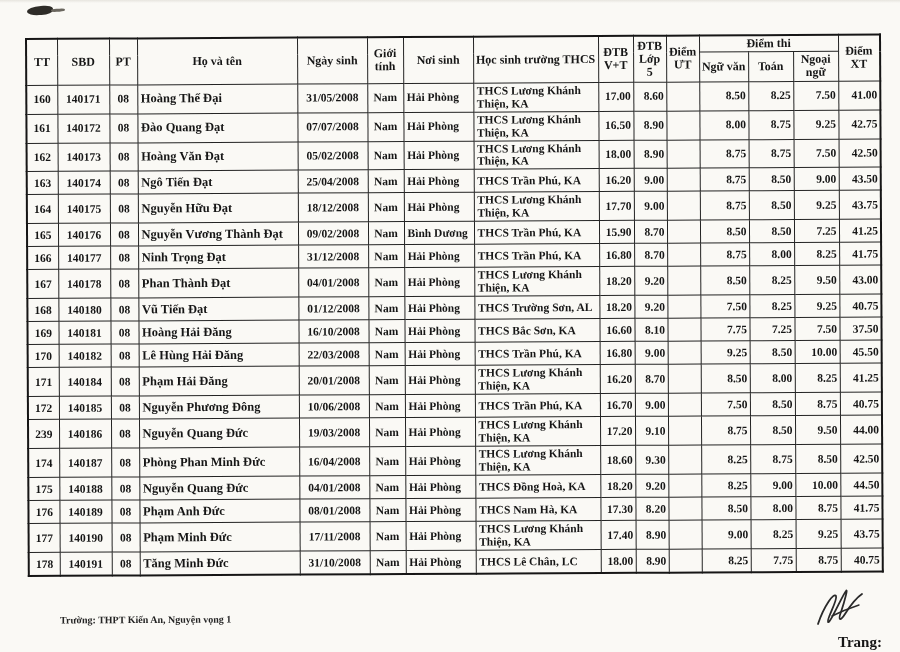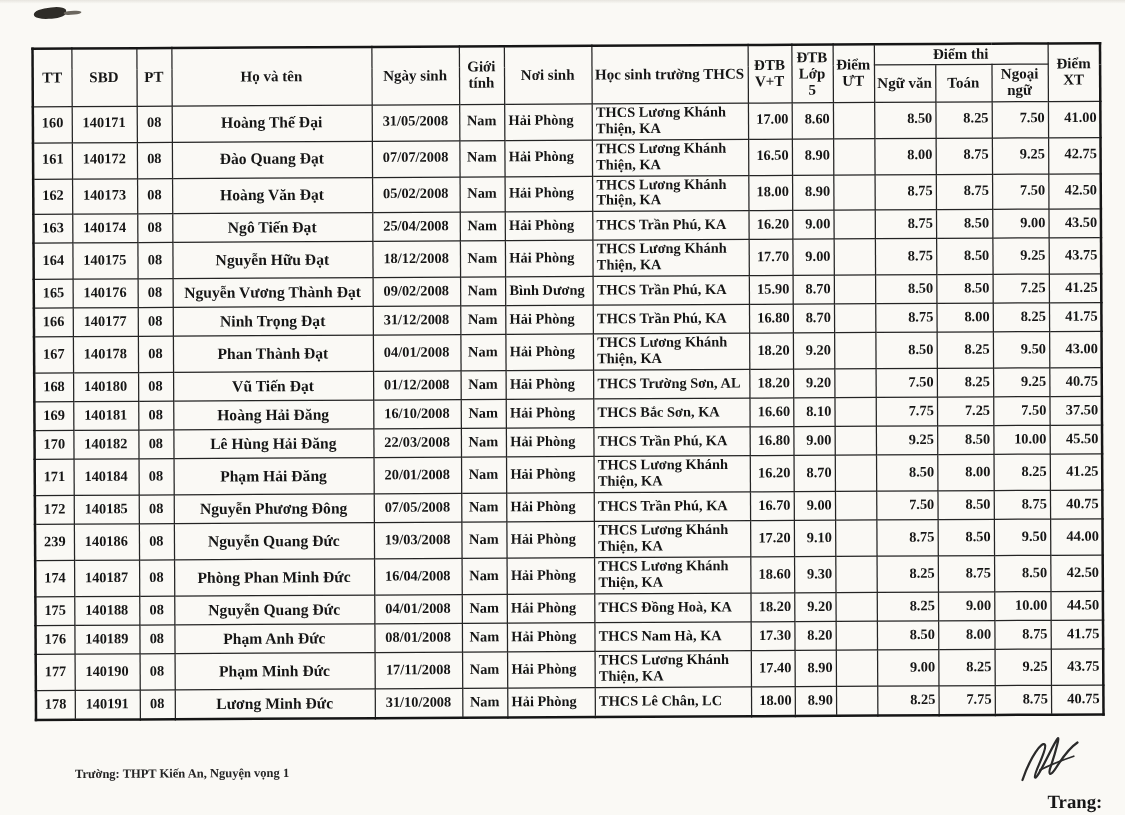--- a/index.html
+++ b/index.html
@@ -35,21 +35,21 @@
   th,td{
     border:1.5px solid #242424;
     padding:1px 3px;
     overflow:hidden;
     font-size:11.5px;line-height:1.13;
     vertical-align:middle;
   }
   thead th{text-align:center;font-size:12px;line-height:1.1;padding:1px 2px;}
   tbody tr{height:23px;}
   td.c-tt,td.c-sbd,td.c-pt,td.c-gender,td.c-dob{text-align:center;}
-  td.c-name{font-size:12.5px;text-align:center;white-space:nowrap;}
+  td.c-name{font-size:12.5px;text-align:left;white-space:nowrap;}
   td.c-birthplace,td.c-school{text-align:left;}
   td.c-dtb_vt,td.c-dtb_lop9,td.c-diem_ut,td.c-van,td.c-toan,td.c-ngoai_ngu,td.c-diem_xt{
     text-align:right;padding-right:2px;
   }
   
   col.w-tt{width:31px;}  col.w-sbd{width:52px;} col.w-pt{width:28px;}
   col.w-name{width:160px;} col.w-dob{width:70px;} col.w-gender{width:36px;}
   col.w-birthplace{width:70px;} col.w-school{width:125px;}
   col.w-dtb_vt{width:35px;} col.w-dtb_lop9{width:33px;} col.w-diem_ut{width:33px;}
   col.w-van{width:49px;} col.w-toan{width:45px;} col.w-ngoai_ngu{width:45px;}
@@ -319,21 +319,21 @@
           <td class="c-van">8.50</td>
           <td class="c-toan">8.00</td>
           <td class="c-ngoai_ngu">8.25</td>
           <td class="c-diem_xt">41.25</td>
         </tr>
         <tr>
           <td class="c-tt">172</td>
           <td class="c-sbd">140185</td>
           <td class="c-pt">08</td>
           <td class="c-name">Nguyễn Phương Đông</td>
-          <td class="c-dob">07/05/2008</td>
+          <td class="c-dob">10/06/2008</td>
           <td class="c-gender">Nam</td>
           <td class="c-birthplace">Hải Phòng</td>
           <td class="c-school">THCS Trần Phú, KA</td>
           <td class="c-dtb_vt">16.70</td>
           <td class="c-dtb_lop9">9.00</td>
           <td class="c-diem_ut"></td>
           <td class="c-van">7.50</td>
           <td class="c-toan">8.50</td>
           <td class="c-ngoai_ngu">8.75</td>
           <td class="c-diem_xt">40.75</td>
@@ -420,21 +420,21 @@
           <td class="c-diem_ut"></td>
           <td class="c-van">9.00</td>
           <td class="c-toan">8.25</td>
           <td class="c-ngoai_ngu">9.25</td>
           <td class="c-diem_xt">43.75</td>
         </tr>
         <tr>
           <td class="c-tt">178</td>
           <td class="c-sbd">140191</td>
           <td class="c-pt">08</td>
-          <td class="c-name">Lương Minh Đức</td>
+          <td class="c-name">Tăng Minh Đức</td>
           <td class="c-dob">31/10/2008</td>
           <td class="c-gender">Nam</td>
           <td class="c-birthplace">Hải Phòng</td>
           <td class="c-school">THCS Lê Chân, LC</td>
           <td class="c-dtb_vt">18.00</td>
           <td class="c-dtb_lop9">8.90</td>
           <td class="c-diem_ut"></td>
           <td class="c-van">8.25</td>
           <td class="c-toan">7.75</td>
           <td class="c-ngoai_ngu">8.75</td>

